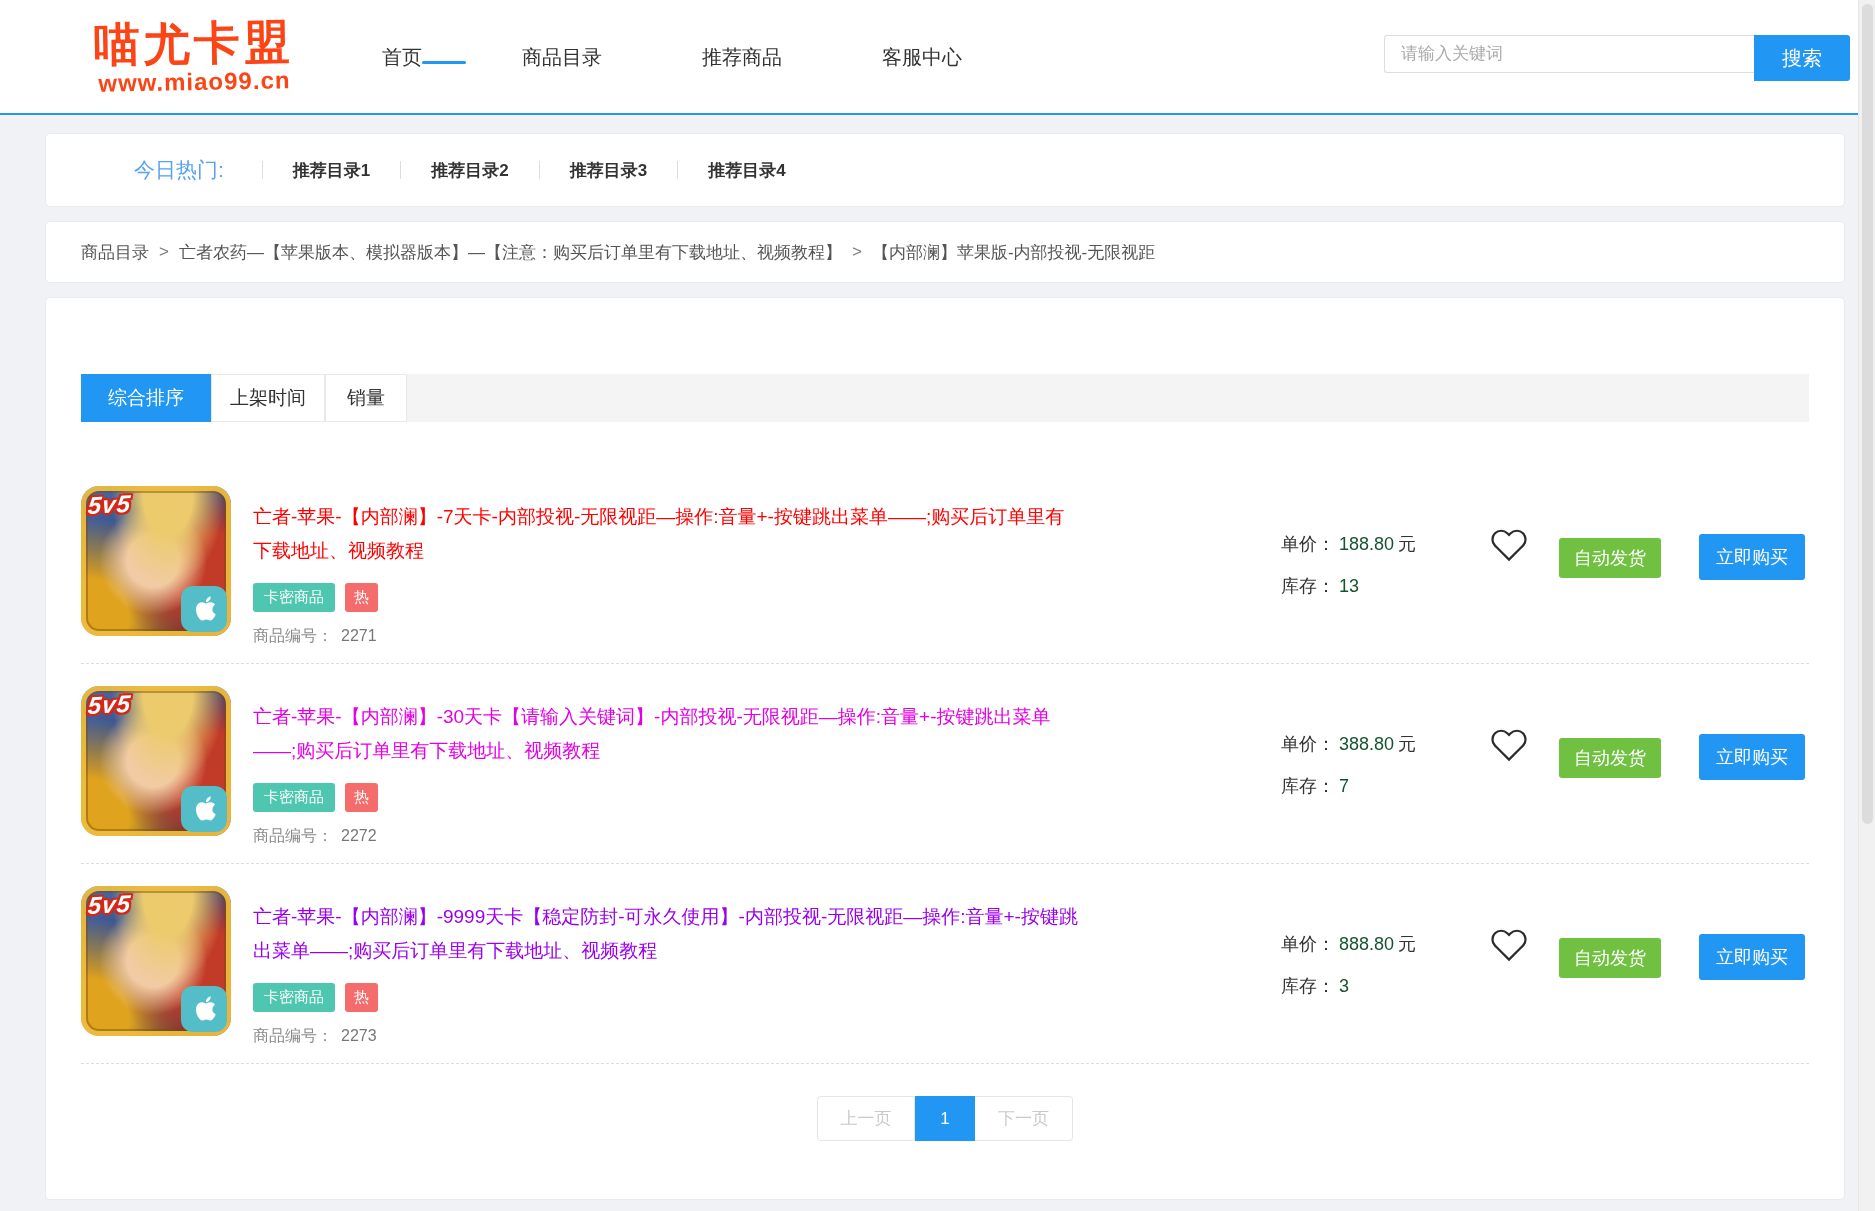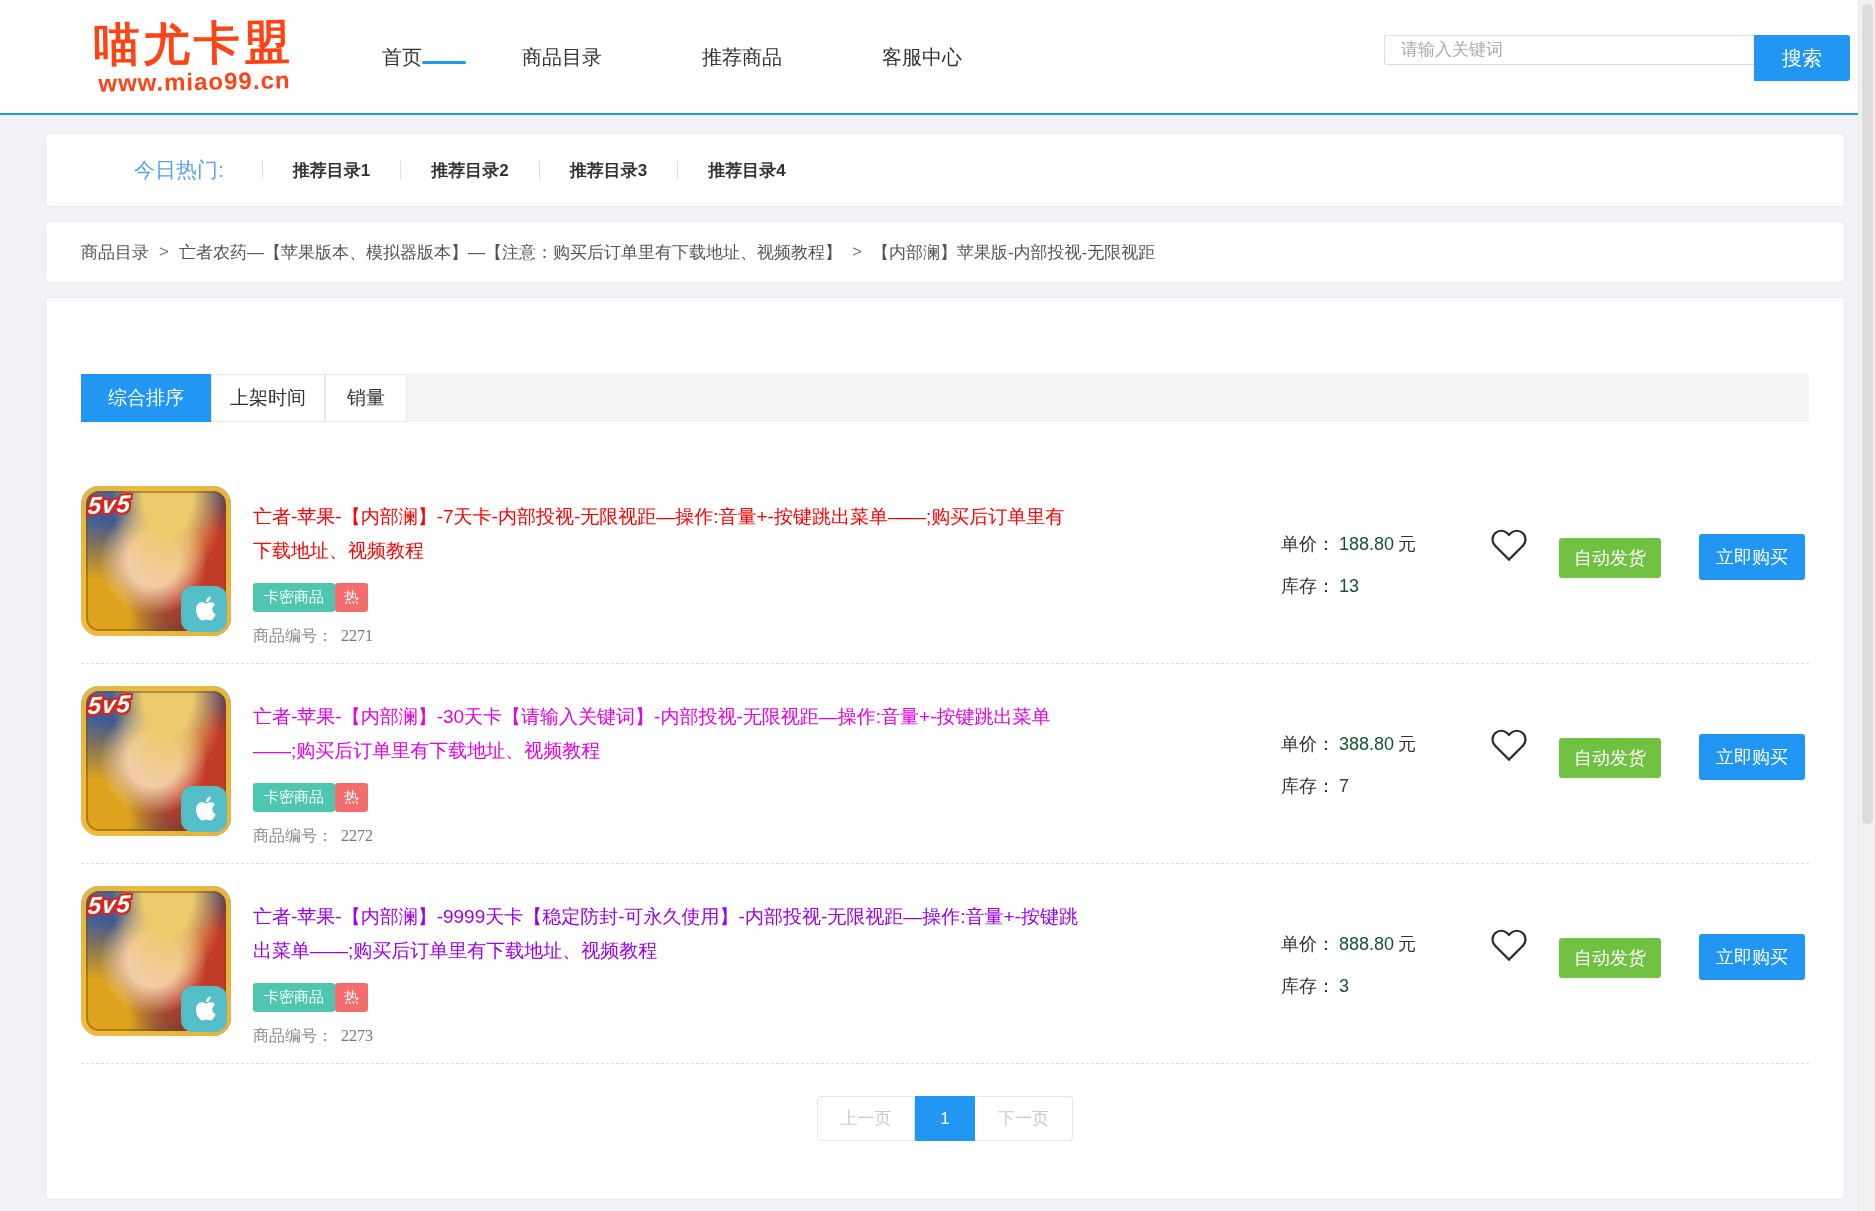--- a/index.html
+++ b/index.html
@@ -11,21 +11,21 @@
             border-bottom:2px solid #2196f3; display:flex; align-items:center; }
   .logo { margin-left:48px; width:292px; text-align:center; transform:rotate(-1deg); }
   .logo-title { font-size:46px; font-weight:800; color:#fb4516; letter-spacing:4px; line-height:50px; }
   .logo-url { font-size:24px; font-weight:700; color:#fb4516; letter-spacing:1px; }
   .nav { display:flex; margin-left:42px; gap:56px; }
   .nav-item { display:flex; flex-direction:row; align-items:center; cursor:pointer; }
   .nav-item span { font-size:20px; color:#333; line-height:26px; }
   .nav-underline { width:44px; height:3px; margin-top:12px; background:transparent; border-radius:2px; }
   .nav-item.active .nav-underline { background:#2196f3; }
   .search { position:absolute; right:25px; top:35px; display:flex; }
-  .search input { width:370px; height:30px; border:1px solid #ddd; border-right:none;
+  .search input { width:370px; height:38px; border:1px solid #ddd; border-right:none;
                   border-radius:3px 0 0 3px; padding:0 16px; font-size:17px; color:#c2410c; outline:none;
                   font-family:Liberation Mono, monospace; }
   .search input::placeholder { color:#aaa; }
   .search button { width:96px; height:46px; background:#2196f3; color:#fff; border:none;
                    border-radius:0 3px 3px 0; font-size:20px; cursor:pointer; font-family:inherit; }
 
   
   .card { width:1800px; margin-left:45px; background:#fff; border:1px solid #e8eaed; border-radius:5px; }
 
   .hotbar { margin-top:18px; height:74px; display:flex; align-items:center; }
@@ -62,24 +62,24 @@
       linear-gradient(150deg,#4a6db0 0%,#27386b 55%,#161e3e 100%);
     box-shadow: inset 0 0 0 5px rgba(242,193,64,.9), inset 0 0 0 7px rgba(124,74,12,.45); }
   .badge5v5 { position:absolute; top:5px; left:7px; font-size:24px; font-weight:900; font-style:italic;
     color:#fff; transform:skew(-8deg) rotate(-3deg); letter-spacing:1px;
     text-shadow:2px 0 #d42818,-2px 0 #d42818,0 2px #d42818,0 -2px #d42818,2px 2px #d42818,-2px -2px #d42818,2px -2px #d42818,-2px 2px #d42818; }
   .apple-badge { position:absolute; right:4px; bottom:4px; width:46px; height:46px; border-radius:12px;
     background:#53bec8; display:flex; align-items:center; justify-content:center; }
 
   .pmain { position:absolute; left:172px; top:36px; width:830px; }
   .ptitle { display:block; font-size:19px; line-height:34px; cursor:pointer; text-decoration:none; }
-  .ptags { margin-top:15px; display:flex; }
+  .ptags { margin-top:15px; display:flex; gap:10px; }
   .tag-teal { background:#4fc7b0; color:#fff; font-size:15px; padding:5px 11px; border-radius:3px; }
   .tag-red  { background:#f56c6c; color:#fff; font-size:15px; padding:5px 9px;  border-radius:3px; }
-  .psku { margin-top:14px; font-size:16px; color:#8a8a8a;font-family:Liberation Serif, serif; }
+  .psku { margin-top:14px; font-size:16px; color:#8a8a8a; }
   .psku .sku-num { margin-left:8px; color:#777; }
 
   .pprice { position:absolute; left:1200px; top:68px; font-size:18px; color:#333; }
   .pprice .pline + .pline { margin-top:18px; }
   .pval { color:#14532d; margin:0 4px; }
 
   .pheart { position:absolute; left:1408px; top:62px; width:42px; height:40px; cursor:pointer; }
   .btn-green { position:absolute; left:1478px; top:74px; height:40px; padding:0 15px;
     background:#70c142; color:#fff; border:none; border-radius:3px; font-size:18px; cursor:pointer;
     font-family:inherit; }

